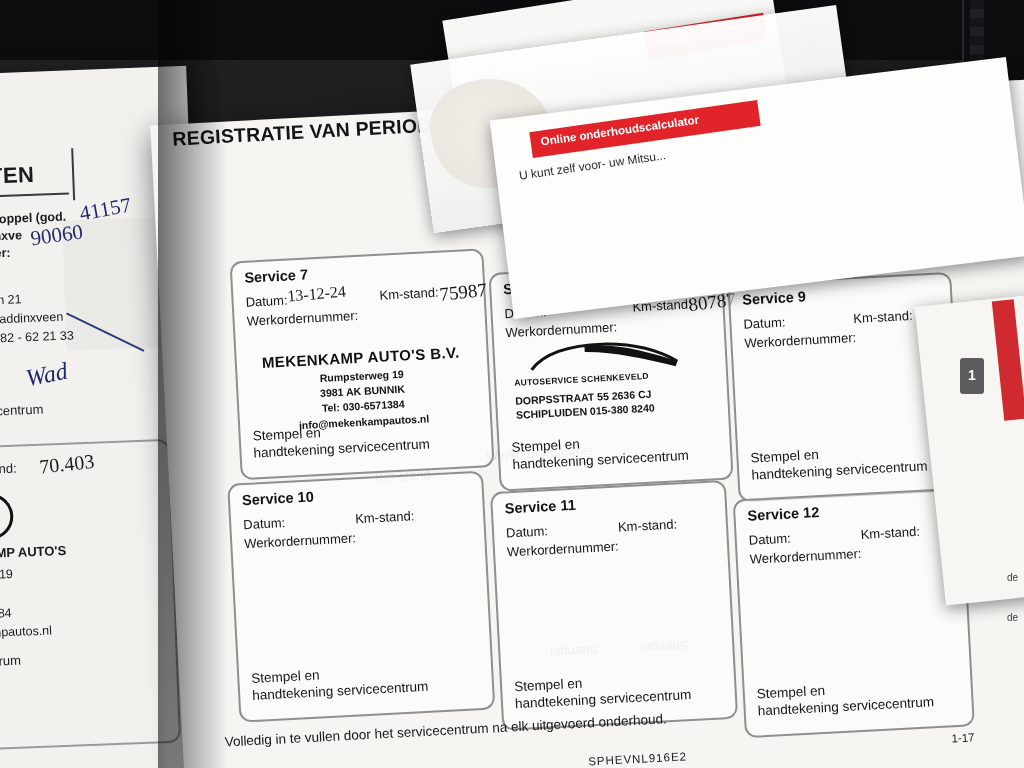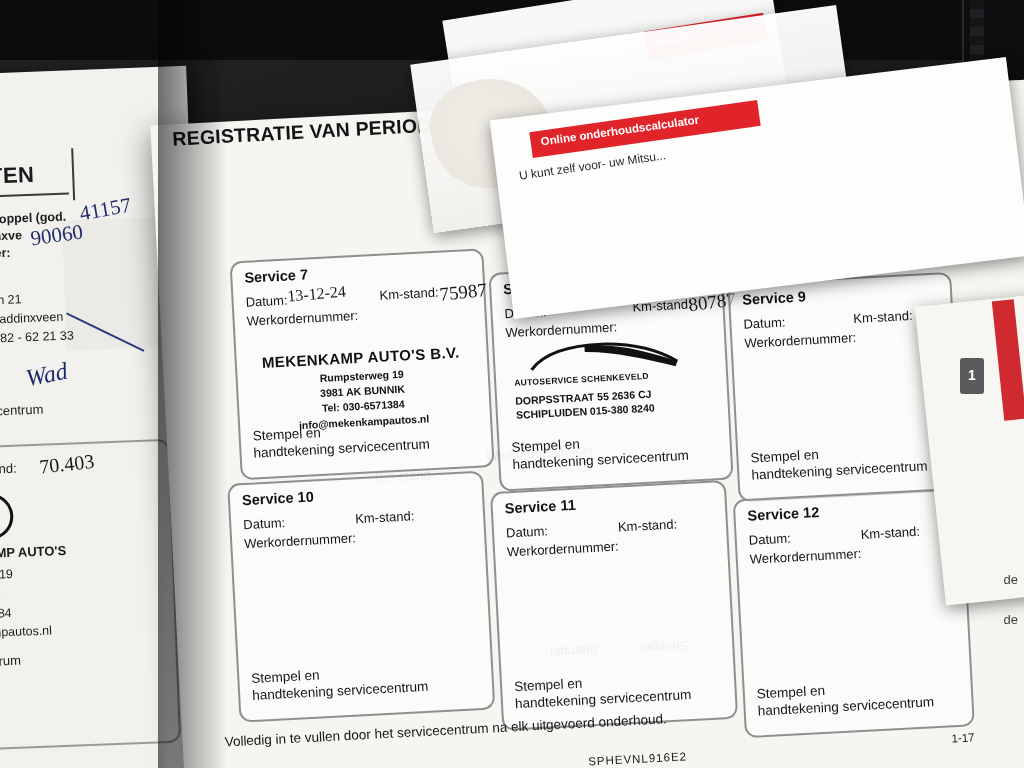--- a/index.html
+++ b/index.html
@@ -105,21 +105,21 @@
   .leaf{position:absolute;left:432px;top:78px;width:120px;height:110px;
     background:radial-gradient(circle at 40% 40%,#efece6,#e6e2da);transform:rotate(-14deg);
     border-radius:40% 55% 45% 50%;opacity:.95;}
 
   
   .tab1{position:absolute;left:960px;top:358px;width:24px;height:36px;background:#5b5b5e;border-radius:3px;}
   .tab1 span{position:absolute;left:8px;top:9px;color:#fff;font-size:14px;font-weight:bold;}
 
   
   .redstrip{position:absolute;left:998px;top:300px;width:22px;height:120px;background:#cf2a2f;transform:rotate(-6deg);}
-  .r-edge-txt{position:absolute;right:4px;font-size:13px;color:#3a3a3a;}
+  .r-edge-txt{position:absolute;right:4px;font-size:10px;color:#3a3a3a;}
 </style>
 </head>
 <body>
 
 <div class="scene">
 
   <div class="bg-dark"></div>
   <div class="bg-topstrip"></div>
   <div class="bg-rightpanel"></div>
 

